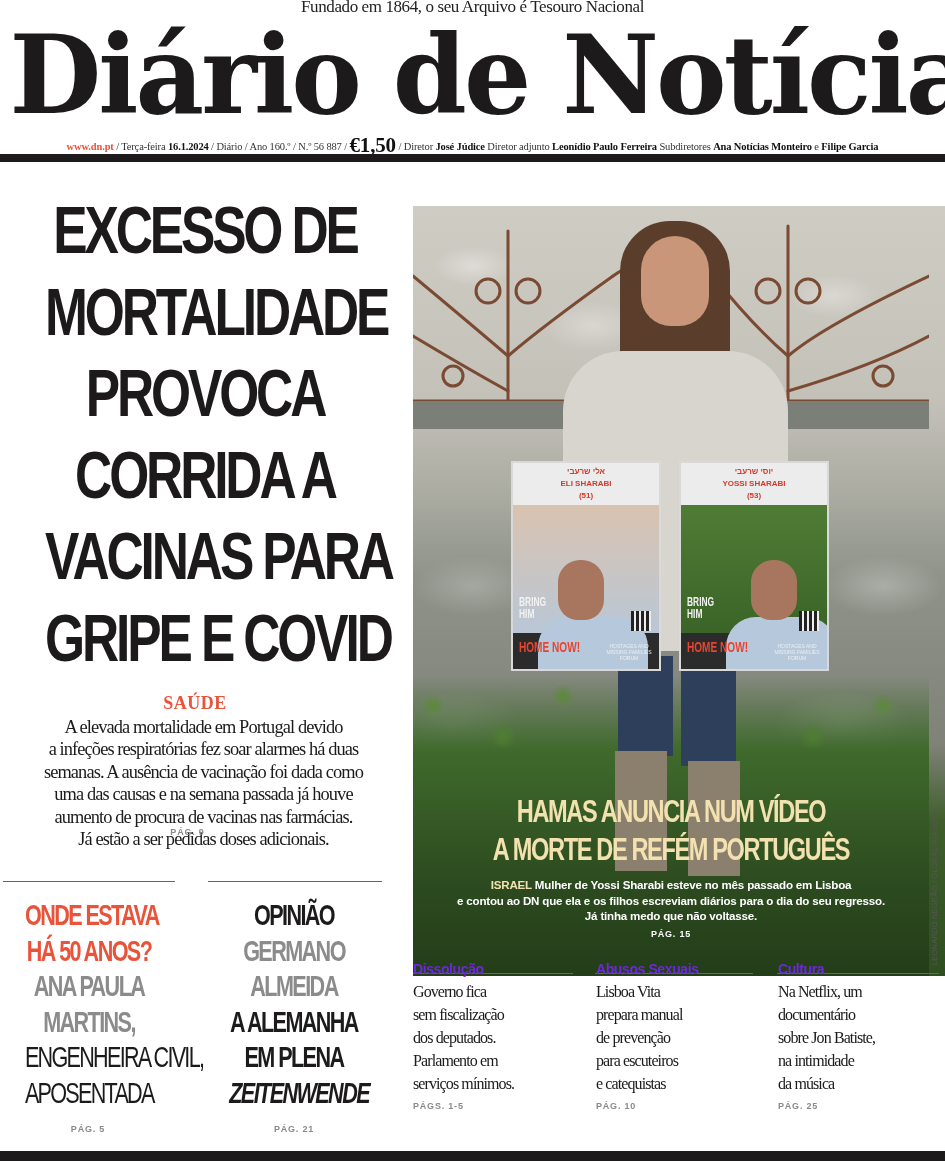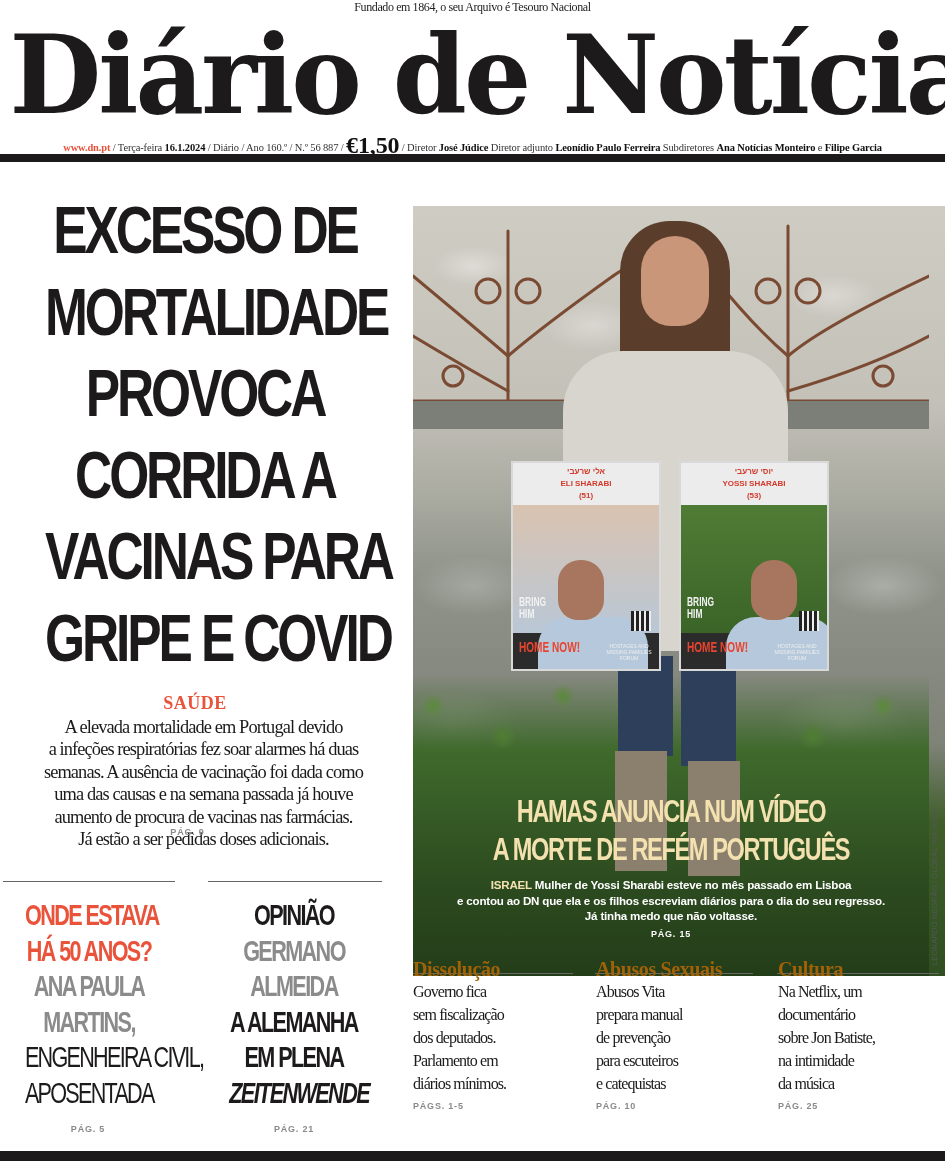--- a/index.html
+++ b/index.html
@@ -3,37 +3,37 @@
 <meta charset="utf-8">
 <style>
   * { box-sizing: border-box; margin: 0; padding: 0; }
   html, body { width: 945px; height: 1161px; background: #ffffff; overflow: hidden; }
   body { position: relative; font-family: "Liberation Serif", serif; color: #1c1a1a; }
 
   
   .tagline {
     position: absolute; top: 0; left: 0; width: 945px; height: 16px;
     text-align: center; font-family: "Liberation Serif", serif;
-    font-size: 12px; line-height: 14px; letter-spacing: -0.4px; color: #222;
+    font-size: 17px; line-height: 14px; letter-spacing: -0.4px; color: #222;
   }
   .title {
     position: absolute; top: 16px; left: 0; width: 945px; height: 118px;
     text-align: center; font-family: "DejaVu Serif", serif; font-weight: bold;
     font-size: 108px; line-height: 118px; letter-spacing: -3px; color: #1c1a1a;
     transform: scaleX(0.98); white-space: nowrap;
   }
   .infobar {
     position: absolute; top: 136px; left: 0; width: 945px; height: 18px;
     text-align: center; white-space: nowrap;
     font-family: "Liberation Serif", serif; font-size: 10.5px; line-height: 18px; color: #333;
     letter-spacing: -0.15px;
   }
   .infobar .url { color: #e9533a; font-weight: bold; }
   .infobar b { color: #111; }
-  .infobar .price { font-size: 24px; font-weight: bold; color: #111; vertical-align: -2px; }
+  .infobar .price { font-size: 21px; font-weight: bold; color: #111; vertical-align: -2px; }
   .topbar { position: absolute; top: 154px; left: 0; width: 945px; height: 8px; background: #1c1a1a; }
 
   
   .lead-headline {
     position: absolute; top: 190px; left: 0; width: 410px;
     text-align: center; font-family: "Liberation Sans", sans-serif; font-weight: bold;
     font-size: 66px; line-height: 81.5px; color: #1c1a1a;
     letter-spacing: -4px; transform: scaleX(0.78); transform-origin: center top;
   }
   .lead-headline div { white-space: nowrap; }
@@ -165,22 +165,22 @@
   .photo-pag { position: absolute; top: 929px; left: 413px; width: 516px; text-align: center; color: #ffffff; }
   .credit {
     position: absolute; left: 930px; top: 965px; width: 170px; height: 12px;
     transform: rotate(-90deg); transform-origin: left top;
     font-family: "Liberation Sans", sans-serif; font-size: 7.5px; color: #555; white-space: nowrap; letter-spacing: 0.2px;
   }
 
   
   .brief { position: absolute; top: 958px; width: 165px; }
   .brief .kick {
-    font-family: Liberation Serif, serif; font-weight: bold; font-size: 20px;
-    line-height: 22px; color: #a16207; letter-spacing: -0.4px; white-space: nowrap;
+    font-family: Liberation Sans, sans-serif; font-weight: bold; font-size: 14px;
+    line-height: 22px; color: #6d28d9; letter-spacing: -0.4px; white-space: nowrap;
   }
   .brief .body {
     font-family: "Liberation Serif", serif; font-size: 16px; line-height: 23px;
     color: #1c1a1a; letter-spacing: -0.9px;
   }
   .brief .body div { white-space: nowrap; }
   .brief .pag { margin-top: 6px; display: block; }
 
   .bottombar { position: absolute; top: 1151px; left: 0; width: 945px; height: 10px; background: #1c1a1a; }
 </style>
@@ -349,29 +349,29 @@
 <div class="hrule" style="top:973px;left:595px;width:158px;"></div>
 <div class="hrule" style="top:973px;left:777px;width:162px;"></div>
 
 <div class="brief" style="left:413px;">
   <div class="kick">Dissolução</div>
   <div class="body">
     <div>Governo fica</div>
     <div>sem fiscalização</div>
     <div>dos deputados.</div>
     <div>Parlamento em</div>
-    <div>diários mínimos.</div>
+    <div>serviços mínimos.</div>
   </div>
   <span class="pag">PÁGS. 1-5</span>
 </div>
 
 <div class="brief" style="left:596px;">
   <div class="kick">Abusos Sexuais</div>
   <div class="body">
-    <div>Abusos Vita</div>
+    <div>Lisboa Vita</div>
     <div>prepara manual</div>
     <div>de prevenção</div>
     <div>para escuteiros</div>
     <div>e catequistas</div>
   </div>
   <span class="pag">PÁG. 10</span>
 </div>
 
 <div class="brief" style="left:778px;">
   <div class="kick">Cultura</div>

